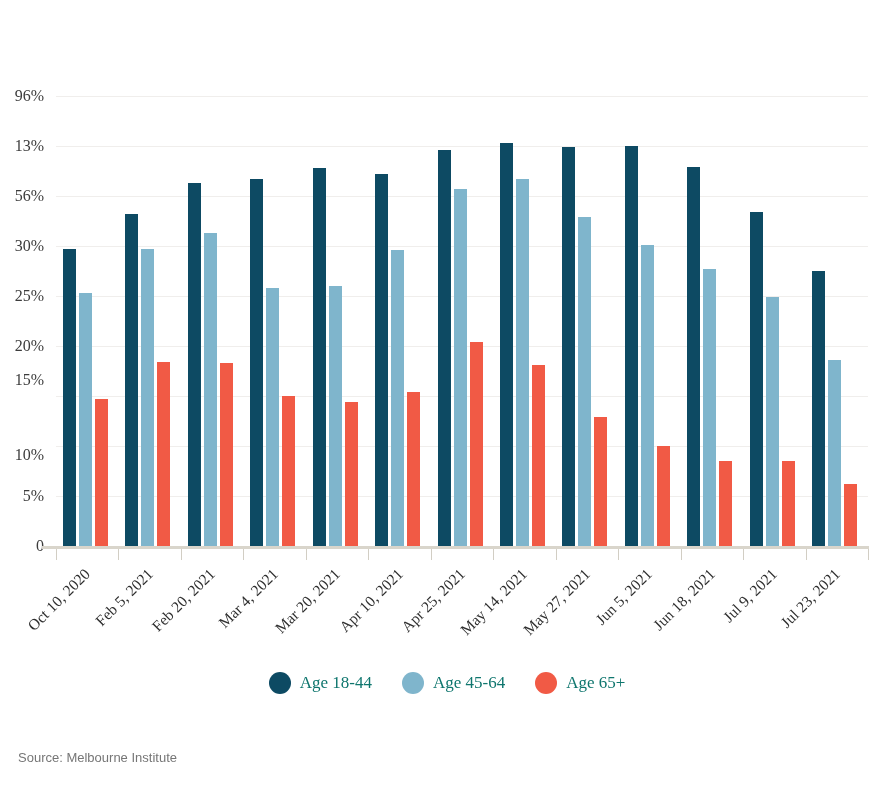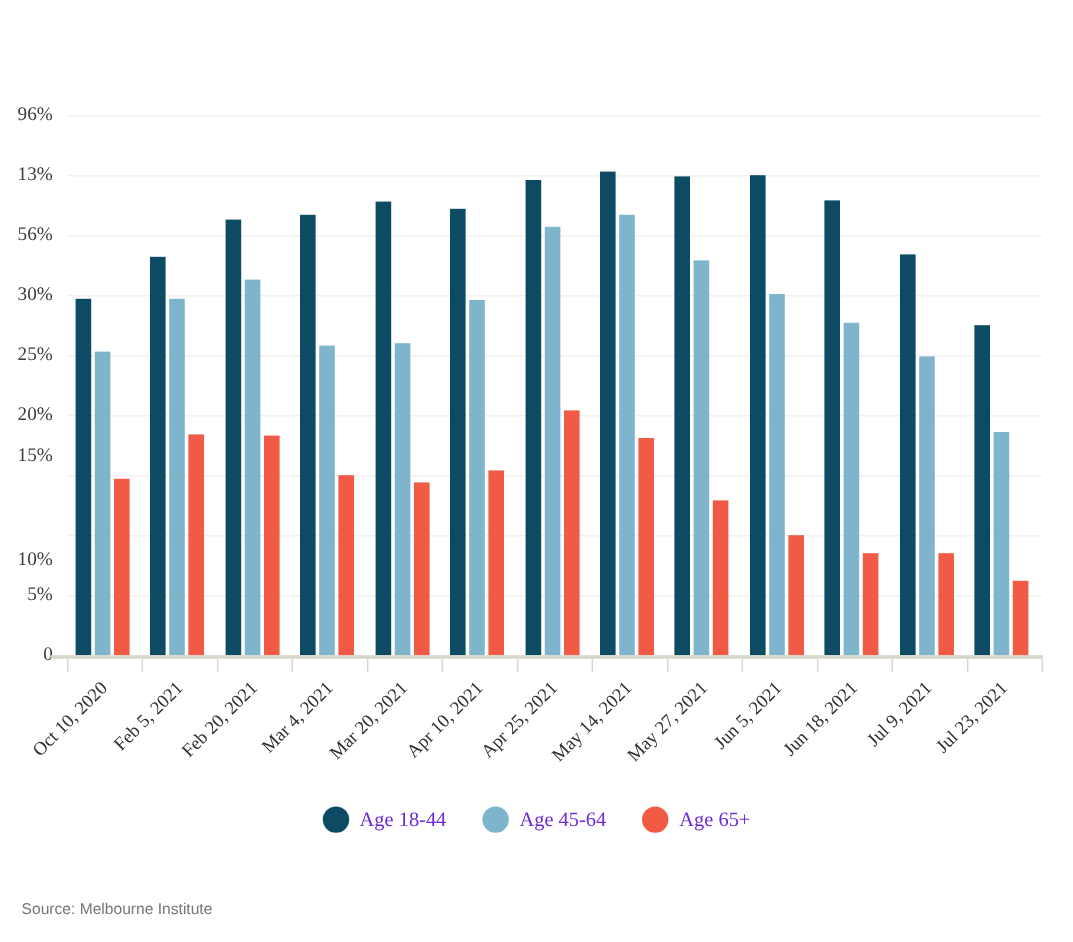--- a/index.html
+++ b/index.html
@@ -147,21 +147,21 @@
   }
   .legend-swatch {
     width: 22px;
     height: 22px;
     border-radius: 50%;
     flex: none;
   }
   .legend-label {
     font-family: "Liberation Serif", serif;
     font-size: 17px;
-    color: #6d28d9;
+    color: #0f766e;
     white-space: nowrap;
   }
 
   
   .source-note {
     position: absolute;
     left: 18px;
     top: 750px;
     font-family: "Liberation Sans", sans-serif;
     font-size: 13px;
@@ -176,21 +176,21 @@
 
 
   <div class="y-axis" id="y-axis">
       <div class="y-tick-label" style="top: 0px;">96%</div>
       <div class="y-tick-label" style="top: 50px;">13%</div>
       <div class="y-tick-label" style="top: 100px;">56%</div>
       <div class="y-tick-label" style="top: 150px;">30%</div>
       <div class="y-tick-label" style="top: 200px;">25%</div>
       <div class="y-tick-label" style="top: 250px;">20%</div>
       <div class="y-tick-label" style="top: 284px;">15%</div>
-      <div class="y-tick-label" style="top: 371px;">10%</div>
+      <div class="y-tick-label" style="top: 359px;">10%</div>
       <div class="y-tick-label" style="top: 400px;">5%</div>
       <div class="y-tick-label" style="top: 450px;">0</div>
     </div>
 
   <div class="plot-area">
     <div class="gridlines" id="gridlines">
         <div class="gridline" style="top: 0px;"></div>
         <div class="gridline" style="top: 50px;"></div>
         <div class="gridline" style="top: 100px;"></div>
         <div class="gridline" style="top: 150px;"></div>

